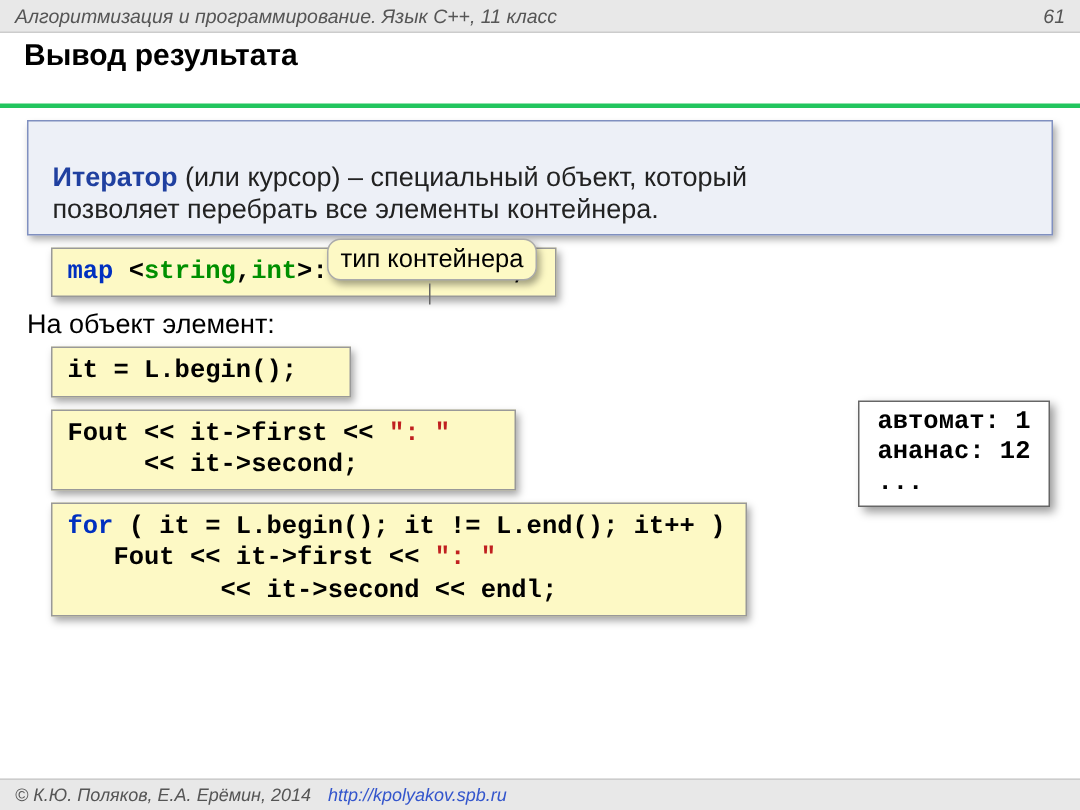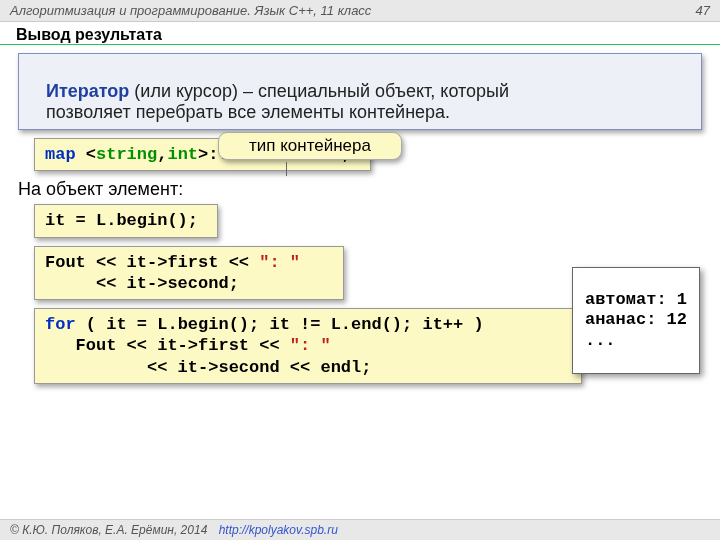--- a/index.html
+++ b/index.html
@@ -11,29 +11,29 @@
     overflow: hidden;
   }
   .header-bar {
     background: #e8e8e8;
     padding: 3px 10px;
     font-size: 13px; font-style: italic; color: #555;
     display: flex; justify-content: space-between;
     border-bottom: 1px solid #ccc;
   }
   .slide-title {
-    font-size: 16px; font-weight: bold; color: #000;
-    padding: 4px 16px 0;
-    border-bottom: 1px solid #22c55e;
+    font-size: 20px; font-weight: bold; color: #000;
+    padding: 4px 16px 20px;
+    border-bottom: 3px solid #22c55e;
   }
   .content { padding: 4px 16px 0; position: relative; }
   .info-box {
     background: #edf0f7;
     border: 1px solid #8090c0;
-    padding: 6px 27px;
+    padding: 6px 16px;
     font-size: 18px; color: #222;
     margin: 4px 2px 8px;
     box-shadow: 2px 3px 5px rgba(0,0,0,.35);
   }
   .info-box b { color: #2040a0; font-weight: bold; }
   .section-label { font-size: 18px; color: #000; margin: 4px 0 4px 2px; }
   .code-box {
     background: #fdf9c5;
     border: 1px solid #999;
     padding: 5px 10px;
@@ -46,35 +46,35 @@
   }
   .kw-blue  { color: #0030c0; }
   .kw-green { color: #009000; }
   .kw-red   { color: #bb4400; }
   .txt-red  { color: #c02020; }
   .callout {
     position: absolute;
     background: #fdf9c5;
     border: 1px solid #aaa;
     border-radius: 9px;
-    padding: 3px 30px;
+    padding: 3px 8px;
     font-size: 17px;
     box-shadow: 2px 3px 5px rgba(0,0,0,.35);
   }
   .callout-pointer {
     position: absolute;
     width: 1px; height: 14px;
     background: #666;
   }
   .output-box {
     position: absolute;
     right: 20px; top: 267px;
     background: #fff;
     border: 1px solid #666;
-    padding: 22px 12px;
+    padding: 4px 12px;
     font-family: "Courier New", monospace;
     font-size: 17px; font-weight: bold;
     box-shadow: 3px 3px 6px rgba(0,0,0,.4);
     white-space: pre;
     line-height: 1.2;
   }
   .footer {
     position: absolute; left: 0; bottom: 0; right: 0;
     background: #e8e8e8;
     padding: 3px 10px;
@@ -82,45 +82,45 @@
     border-top: 1px solid #ccc;
   }
   .footer a { color: #3355cc; text-decoration: none; margin-left: 8px; }
   .decl-row { position: relative; }
 </style>
 </head>
 <body>
 
 <div class="header-bar">
   <span>Алгоритмизация и программирование. Язык C++, 11 класс</span>
-  <span>47</span>
+  <span>61</span>
 </div>
 
 <div class="slide-title">Вывод результата</div>
 
 <div class="content">
 
   <div class="info-box" style="white-space:pre-line;">
     <b>Итератор</b><span> (или курсор) – специальный объект, который
     позволяет перебрать все элементы контейнера.</span>
   </div>
 
   <div class="decl-row">
     <div class="callout" style="left:202px; top:-6px;">тип контейнера</div>
     <div class="callout-pointer" style="left:270px; top:24px;"></div>
     <div class="code-box" style="width:337px;"><span class="kw-blue">map </span><span>&lt;</span><span class="kw-green">string</span><span>,</span><span class="kw-green">int</span><span>&gt;</span><span>::</span><span class="kw-red">iterator</span><span> it;</span></div>
   </div>
 
   <div class="section-label">На объект элемент:</div>
-  <div class="code-box" style="width:184px;">it = L.begin();</div>
+  <div class="code-box" style="width:200px;">it = L.begin();</div>
 
   <div class="code-box" style="width:310px;"><span>Fout &lt;&lt; it-&gt;first &lt;&lt; </span><span class="txt-red">": "</span><span>
 </span><span>     &lt;&lt; it-&gt;second;</span></div>
 
-  <div class="code-box" style="width:548px;"><span class="kw-blue">for</span><span> ( it = L.begin(); it != L.end(); it++ )</span><span>
+  <div class="code-box" style="width:464px;"><span class="kw-blue">for</span><span> ( it = L.begin(); it != L.end(); it++ )</span><span>
 </span><span>   Fout &lt;&lt; it-&gt;first &lt;&lt; </span><span class="txt-red">": "</span><span>
 </span><span>          &lt;&lt; it-&gt;second &lt;&lt; endl;</span></div>
 
 </div>
 
 <div class="output-box">автомат: 1
 ананас: 12
 ...</div>
 
 <div class="footer">

